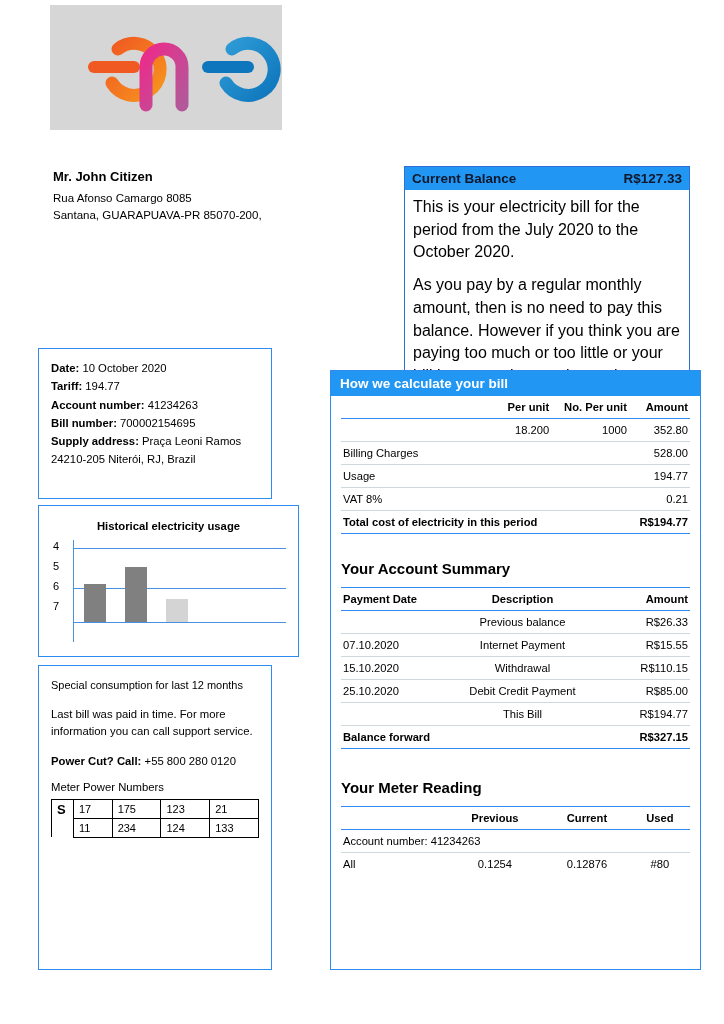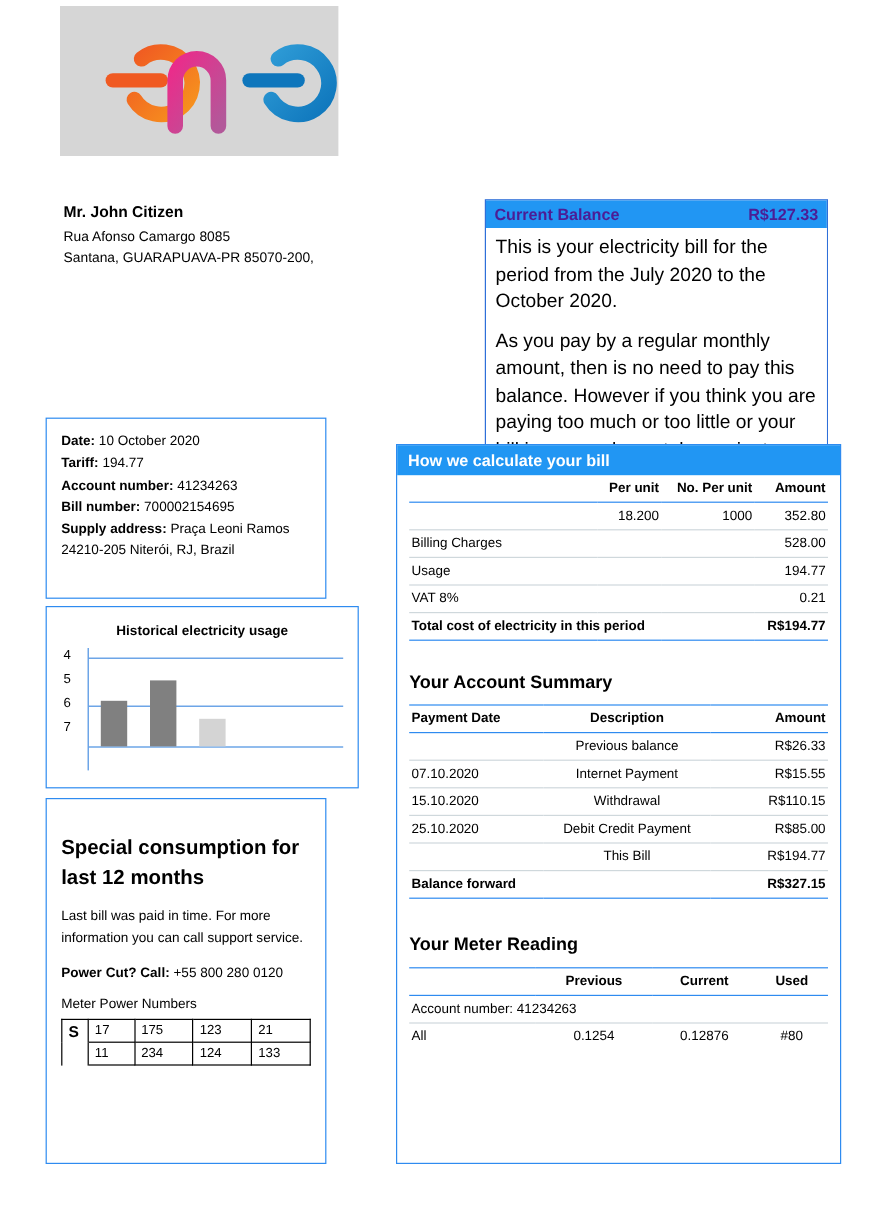--- a/index.html
+++ b/index.html
@@ -33,21 +33,21 @@
   .addr .name { font-weight: bold; font-size: 13px; margin-bottom: 3px; }
   .addr .line { font-size: 11.5px; }
 
   
   .cur-bal {
     position: absolute; left: 404px; top: 166px; width: 286px;
     border: 1px solid #2e6fd9;
   }
   .cur-bal-head {
     display: flex; justify-content: space-between; align-items: center;
-    background: #2196f3; color: #4c1d95;
+    background: #2196f3; color: #0f172a;
     font-weight: bold; font-size: 13.5px;
     padding: 4px 7px;
   }
   .cur-bal-body {
     padding: 6px 8px 8px 8px; font-size: 16px; line-height: 1.42;
     background: #ffffff;
   }
   .cur-bal-body p { margin: 0 0 10px 0; }
   .cur-bal-body p:last-child { margin-bottom: 0; }
 
@@ -65,21 +65,21 @@
   .hist-ylabels span { position: absolute; left: 0; }
   .hist-plot {
     position: absolute; left: 20px; top: 0; right: 0; height: 102px;
     border-left: 1px solid #4a90e2;
   }
   .hist-grid { position: absolute; left: 0; right: 0; height: 1px; background: #4a90e2; }
   .hist-bars { position: absolute; left: 10px; bottom: 20px; display: flex; align-items: flex-end; gap: 19px; }
   .hist-bar { width: 22px; }
 
   .special-box { left: 38px; top: 665px; width: 234px; height: 305px; padding: 12px 12px; }
-  .special-box .sp-title { font-weight: bold; font-size: 17px; line-height: 1.45; margin-bottom: 12px; margin-top: 17px; }
+  .special-box .sp-title { font-weight: normal; font-size: 11px; line-height: 1.45; margin-bottom: 12px; }
   .special-box .sp-text { font-size: 11.3px; line-height: 1.55; margin-bottom: 14px; }
   .special-box .sp-power { font-size: 11.3px; margin-bottom: 14px; }
   .special-box .sp-power b { font-weight: bold; }
   .special-box .sp-meter-label { font-size: 11.3px; margin-bottom: 6px; }
   table.meter-nums { border-collapse: collapse; width: 100%; }
   table.meter-nums td {
     border: 1px solid #000; font-size: 11px; height: 19px;
     padding: 1px 5px;
   }
   table.meter-nums td.s-cell { font-weight: bold; font-size: 13px; border-bottom: none; width: 22px; }

